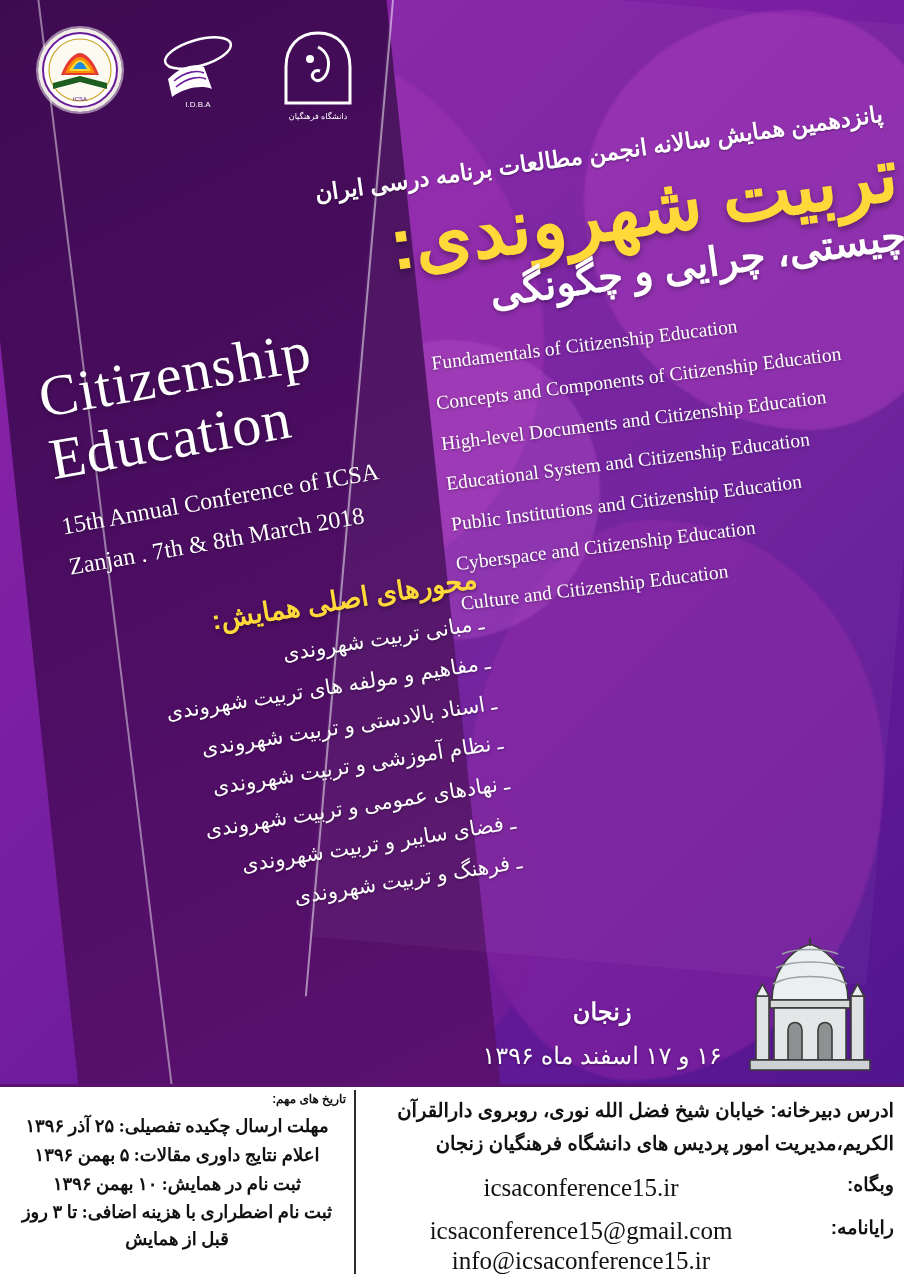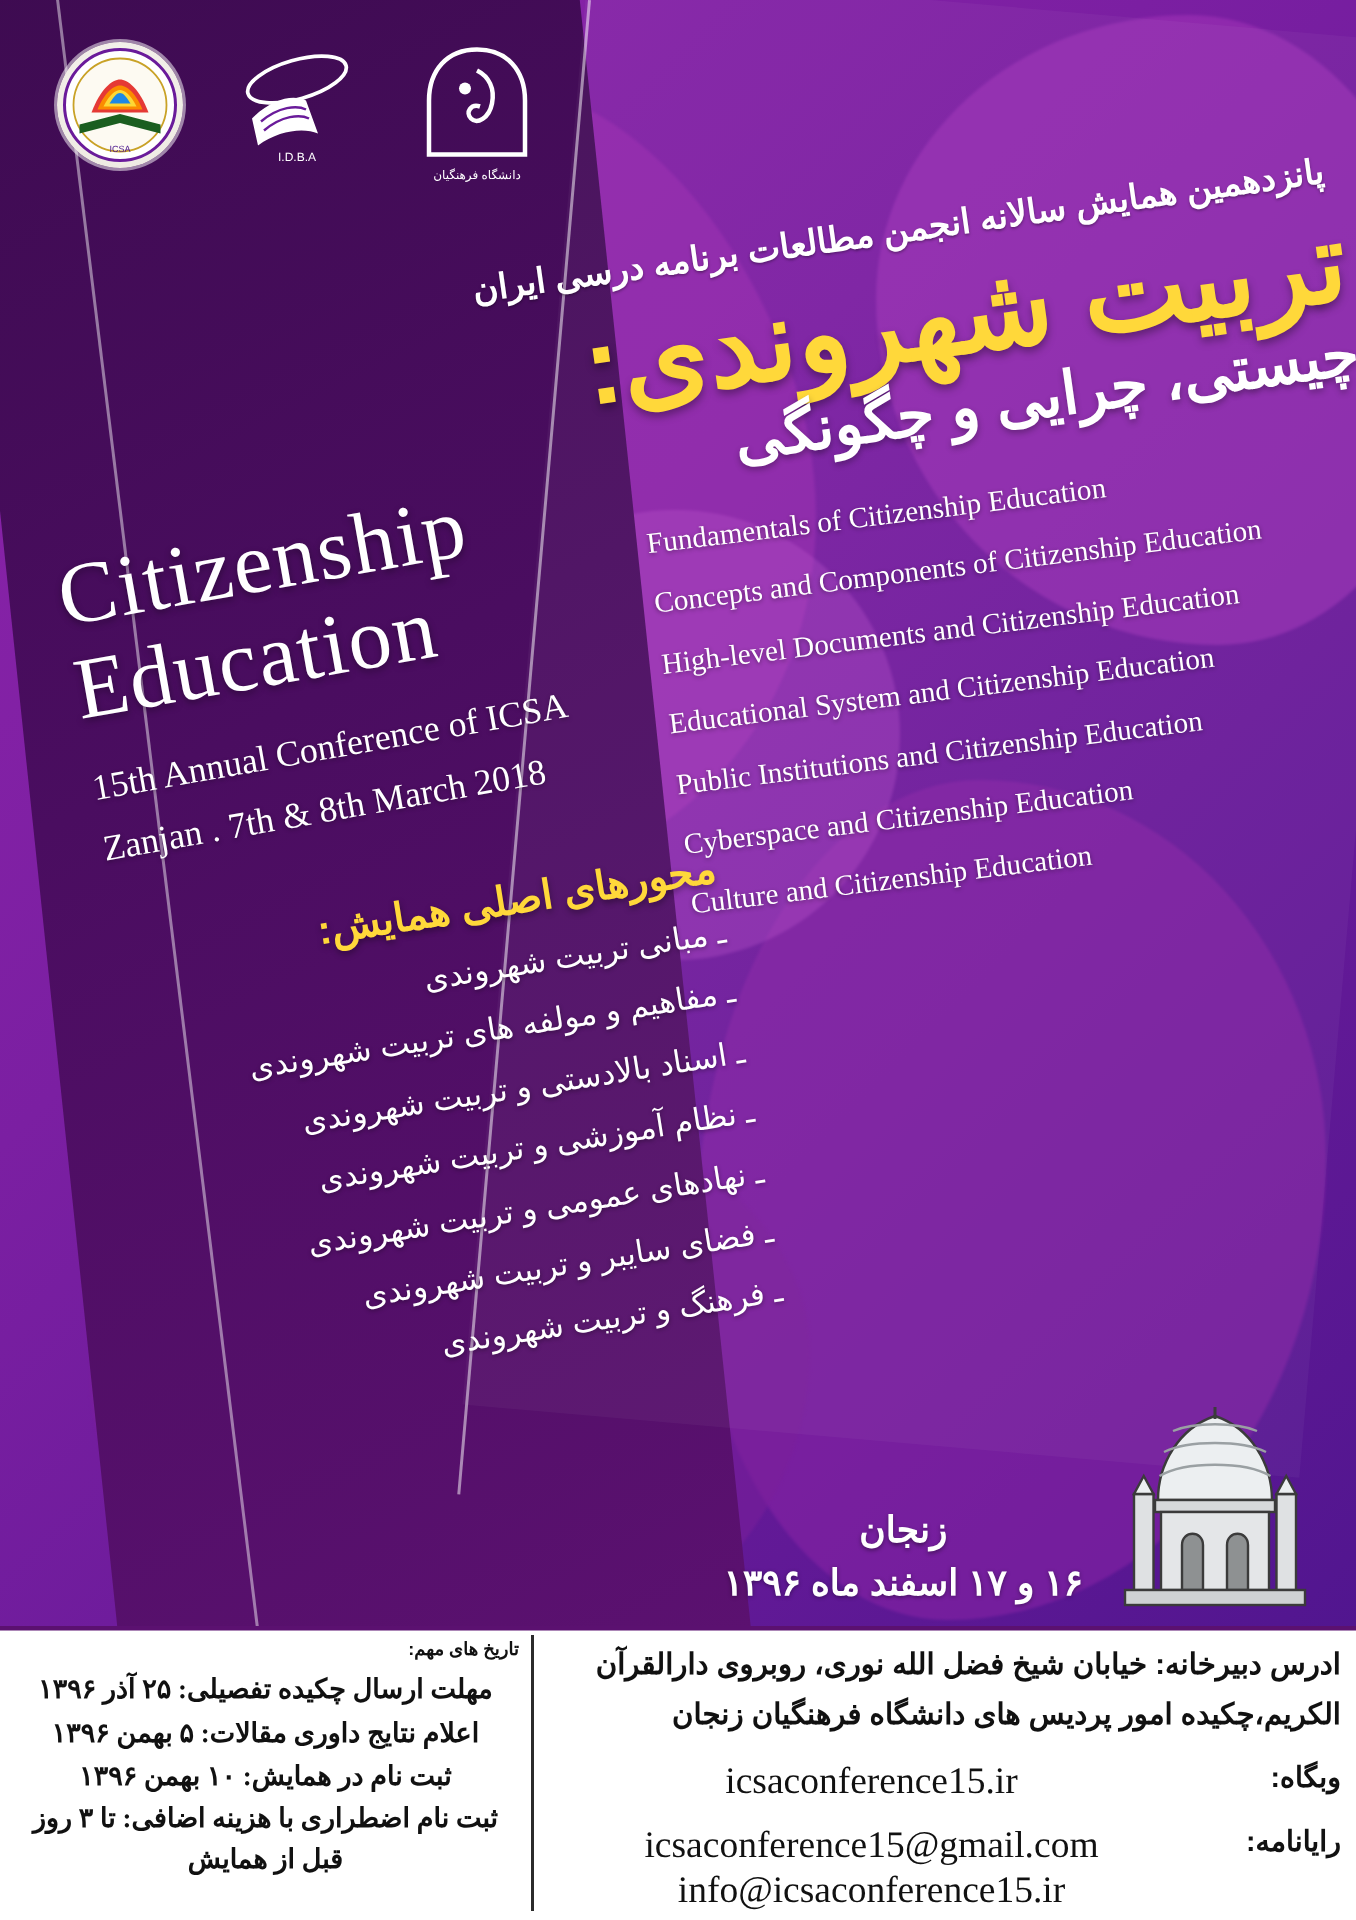--- a/index.html
+++ b/index.html
@@ -212,21 +212,21 @@
   }
   .city-block {
     position: absolute;
     right: 182px; bottom: 210px;
     direction: rtl;
     text-align: center;
     color: #ffffff;
     z-index: 11;
   }
   .city-name { font-size: 24px; font-weight: bold; text-shadow: 0 1px 3px rgba(0,0,0,.4); }
-  .city-date { font-size: 24px; font-weight: bold; margin-top: 6px; text-shadow: 0 1px 3px rgba(0,0,0,.4); }
+  .city-date { font-size: 24px; font-weight: normal; margin-top: 16px; text-shadow: 0 1px 3px rgba(0,0,0,.4); }
 
   
   .footer {
     position: absolute;
     left: 0; right: 0; bottom: 0;
     height: 196px;
     background: #ffffff;
     z-index: 20;
   }
   .footer-inner {
@@ -414,21 +414,21 @@
     <div class="city-date">۱۶ و ۱۷ اسفند ماه ۱۳۹۶</div>
   </div>
 
   <div class="footer">
     <div class="footer-inner">
       <div class="foot-sep"></div>
       <div class="foot-vline"></div>
 
       <div class="foot-right">
         <div class="addr-line">ادرس دبیرخانه: خیابان شیخ فضل الله نوری، روبروی دارالقرآن</div>
-        <div class="addr-line">الکریم،چکیده امور پردیس های دانشگاه فرهنگیان زنجان</div>
+        <div class="addr-line">الکریم،مدیریت امور پردیس های دانشگاه فرهنگیان زنجان</div>
 
         <div class="kv">
           <div class="label">وبگاه:</div>
           <div class="value">icsaconference15.ir</div>
         </div>
 
         <div class="kv">
           <div class="label">رایانامه:</div>
           <div class="value">
             <div>icsaconference15@gmail.com</div>

